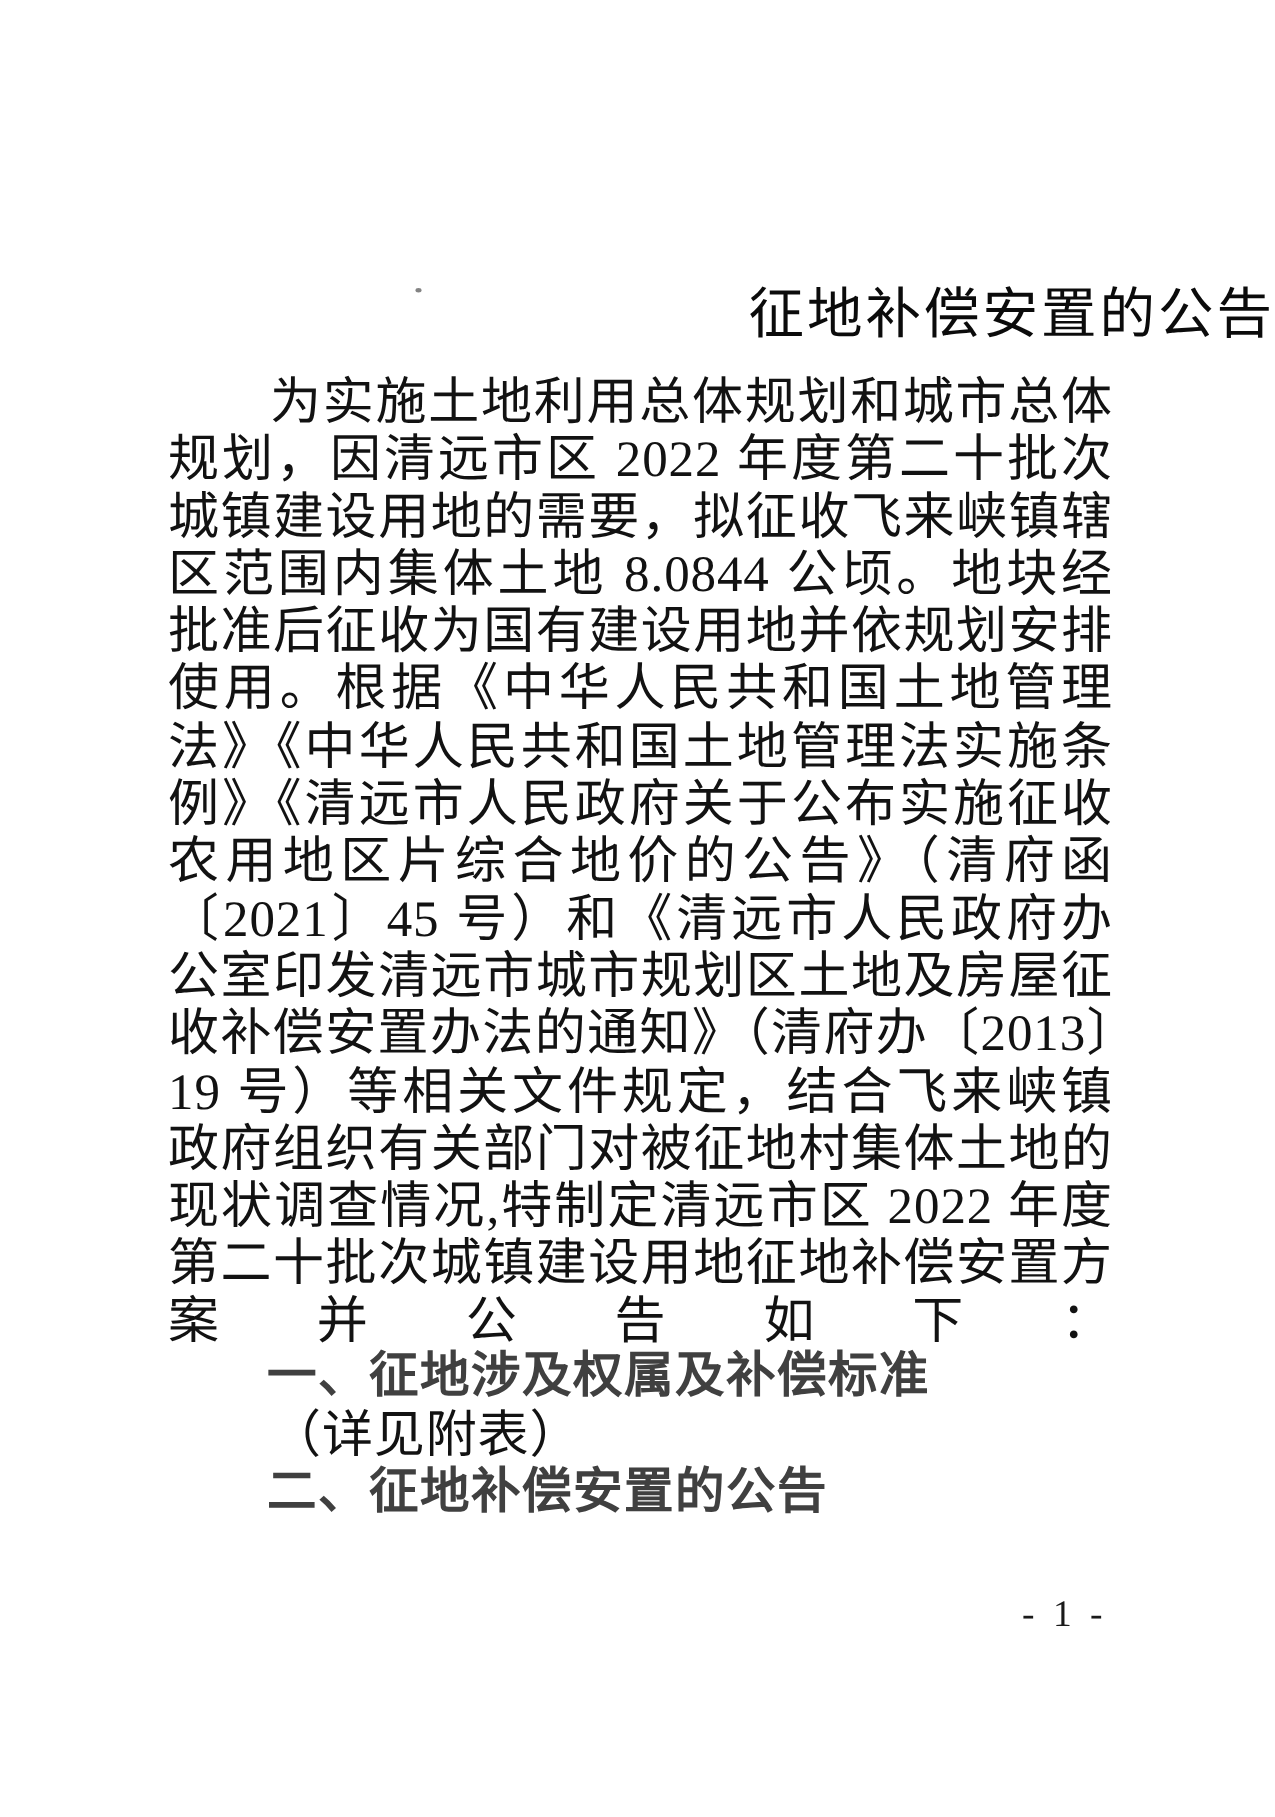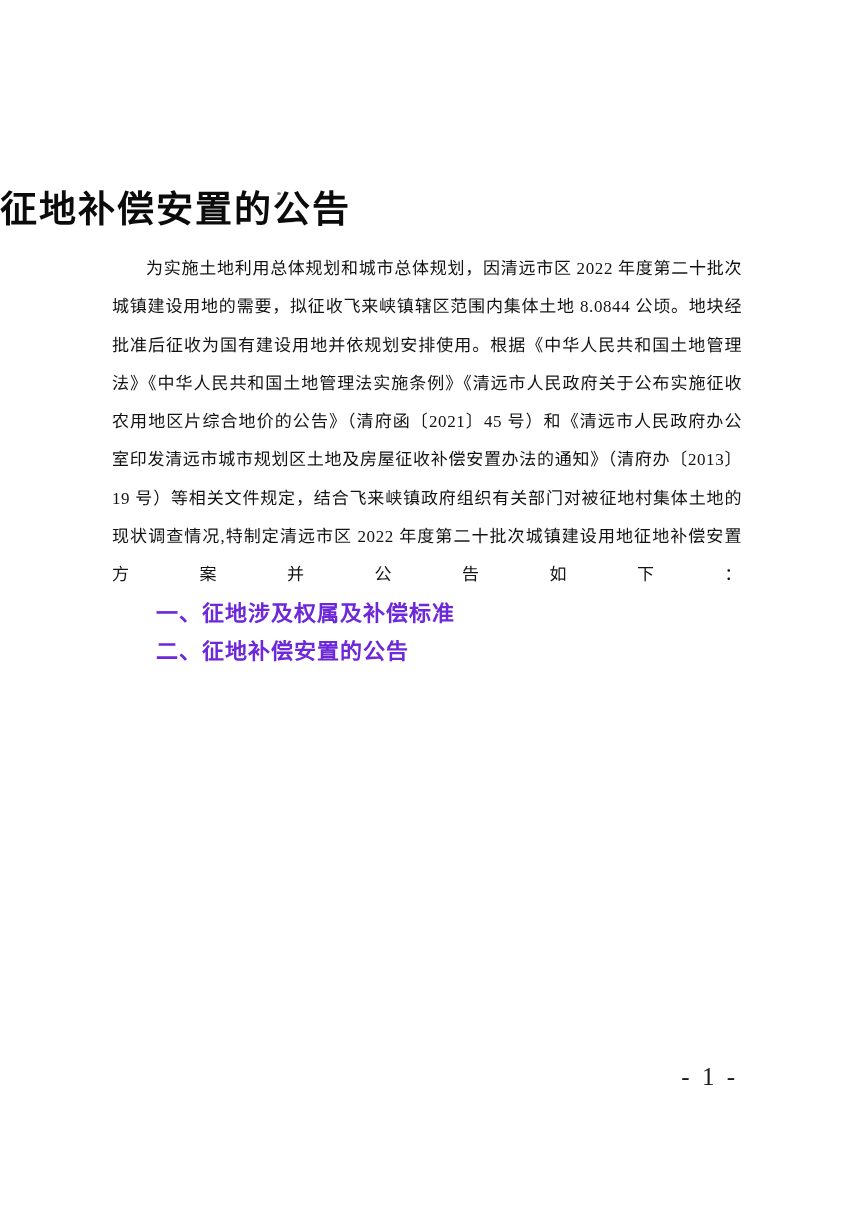--- a/index.html
+++ b/index.html
@@ -31,64 +31,64 @@
     border-radius: 50%;
     opacity: .75;
   }
 
   
   .doc-title {
     position: absolute;
     left: 0;
     right: 0;
     top: 162px;
-    text-align: left;
+    text-align: right;
     font-family: "Liberation Sans", "DejaVu Sans", sans-serif;
-    font-weight: 700;
+    font-weight: 400;
     font-size: 37px;
     line-height: 46px;
     letter-spacing: 2px;
     color: #0b0b0b;
   }
 
   
   .body-block {
     position: absolute;
     left: 112px;
     top: 250px;
     width: 630px;
   }
 
   .para {
     margin: 0;
-    font-size: 17px;
+    font-size: 34px;
     line-height: 38.3px;
     letter-spacing: 0.6px;
     text-align: justify;
     text-justify: inter-character;
     text-align-last: left;
     color: #121212;
   }
   .para.indent {
     text-indent: 2em;
   }
   .para.justify-all {
     text-align-last: justify;
   }
 
   
   .heading {
     margin: 0;
-    font-family: Liberation Serif, serif;
+    font-family: Liberation Mono, monospace;
     font-weight: 700;
-    font-size: 22px;
+    font-size: 33px;
     line-height: 38.3px;
     letter-spacing: 1px;
     text-indent: 2em;
-    color: #6d28d9;
+    color: #404040;
   }
 
   
   .page-number {
     position: absolute;
     right: 112px;
     top: 1062px;
     font-size: 25px;
     line-height: 30px;
     letter-spacing: 3px;
@@ -104,20 +104,21 @@
   <span class="scan-speck"></span>
 
   <h1 class="doc-title">征地补偿安置的公告</h1>
 
   <div class="body-block">
 
     <p class="para indent justify-all">为实施土地利用总体规划和城市总体规划，因清远市区 2022 年度第二十批次城镇建设用地的需要，拟征收飞来峡镇辖区范围内集体土地 8.0844 公顷。地块经批准后征收为国有建设用地并依规划安排使用。根据《中华人民共和国土地管理法》《中华人民共和国土地管理法实施条例》《清远市人民政府关于公布实施征收农用地区片综合地价的公告》（清府函〔2021〕45 号）和《清远市人民政府办公室印发清远市城市规划区土地及房屋征收补偿安置办法的通知》（清府办〔2013〕19 号）等相关文件规定，结合飞来峡镇政府组织有关部门对被征地村集体土地的现状调查情况,特制定清远市区 2022 年度第二十批次城镇建设用地征地补偿安置方案并公告如下：</p>
 
     <p class="heading">一、征地涉及权属及补偿标准</p>
 
+    <p class="para indent">（详见附表）</p>
 
     <p class="heading">二、征地补偿安置的公告</p>
 
 
 
   </div>
 
   <div class="page-number">- 1 -</div>
 
 </div>

